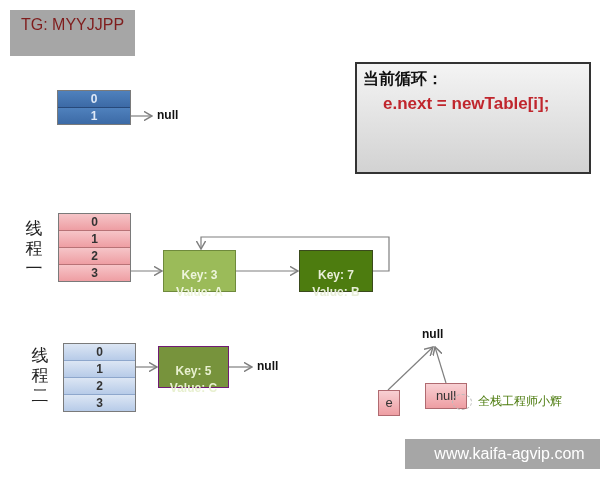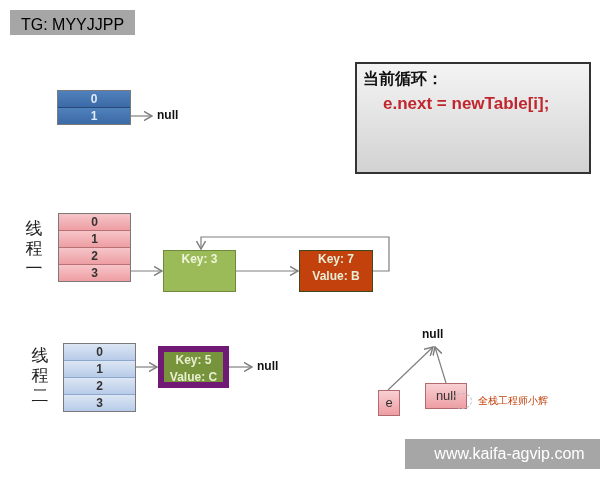--- a/index.html
+++ b/index.html
@@ -3,57 +3,57 @@
   <meta charset="utf-8">
   <style>
     html, body { margin: 0; padding: 0; }
     body {
       width: 600px; height: 480px; position: relative; overflow: hidden;
       background: #ffffff;
       font-family: "Liberation Sans", "DejaVu Sans", sans-serif;
     }
     .abs { position: absolute; }
     .tag-top {
-      left: 10px; top: 10px; width: 125px; height: 25px;
-      background: #a6a6a6; color: #000000;
+      left: 10px; top: 10px; width: 125px; height: 46px;
+      background: #a6a6a6; color: #7f1d1d;
       font-size: 16px; line-height: 30px; text-align: center;
     }
     .array { position: absolute; border: 1px solid #7a7a7a; }
     .cell {
       height: 16px; line-height: 16px; text-align: center;
       font-weight: bold; font-size: 12px; border-bottom: 1px solid #8a8a8a;
     }
     .cell:last-child { border-bottom: none; }
     .blue-cell { background: linear-gradient(#4f81bd, #3c6aa6); color: #dfe9f7; border-bottom-color: #27497a; }
     .pink-cell { background: linear-gradient(#f6c5c8, #ee9ea3); color: #333; border-bottom-color: #b87276; }
     .lightblue-cell { background: linear-gradient(#dce6f4, #b7cbe8); color: #333; border-bottom-color: #8ea7cc; }
     .node {
       position: absolute; text-align: center; font-weight: bold; font-size: 12px;
-      line-height: 17px; padding-top: 0; box-sizing: border-box;
+      line-height: 17px; padding-top: 16px; box-sizing: border-box;
     }
     .node-light { background: #9bbb59; color: #eef5dc; border: 1px solid #6f8a3c; }
-    .node-dark { background: #c2410c; color: #e8eed8; border: 1px solid #3a4a1c; }
-    .node-mid { background: #77933c; color: #e8f0d0; border: 6px solid #701a75; }
+    .node-dark { background: #4d7c0f; color: #e8eed8; border: 1px solid #3a4a1c; }
+    .node-mid { background: #77933c; color: #e8f0d0; border: 1px solid #701a75; }
     .null-text { position: absolute; font-weight: bold; font-size: 12px; color: #111; }
     .thread-label {
       position: absolute; font-size: 17px; line-height: 20px; color: #222;
       font-family: "DejaVu Sans", sans-serif; width: 20px; text-align: center;
     }
     .code-box {
       left: 355px; top: 62px; width: 236px; height: 112px;
       background: linear-gradient(#f4f4f4, #d2d2d2);
       border: 2px solid #333; box-sizing: border-box;
     }
     .code-title { position: absolute; left: 6px; top: 5px; font-size: 16px; font-weight: bold; color: #111; font-family: Liberation Mono, monospace; }
     .code-line { position: absolute; left: 26px; font-size: 17px; font-weight: bold; color: #c0262d; }
     .small-pink {
       position: absolute; background: linear-gradient(#f8d0d3, #ee9ea3);
       border: 1px solid #b06a70; font-size: 13px; color: #333; text-align: center;
     }
-    .watermark { position: absolute; font-size: 10px; color: #c2410c; font-family: Liberation Sans, sans-serif; }
+    .watermark { position: absolute; font-size: 12px; color: #4d7c0f; font-family: Liberation Sans, sans-serif; }
     .tag-bottom {
       left: 405px; top: 439px; width: 209px; height: 30px;
       background: #a6a6a6; color: #ffffff; font-size: 16px; line-height: 30px; text-align: center;
     }
     svg.lines { position: absolute; left: 0; top: 0; }
   </style>
 </head>
 <body>
 
 <svg class="lines" width="600" height="480">
@@ -99,20 +99,21 @@
   <div>一</div>
 </div>
 <div class="array" style="left:58px;top:213px;width:71px;">
   <div class="cell pink-cell">0</div>
   <div class="cell pink-cell">1</div>
   <div class="cell pink-cell">2</div>
   <div class="cell pink-cell">3</div>
 </div>
 <div class="node node-light" style="left:163px;top:250px;width:73px;height:42px;">
   <div>Key: 3</div>
+  <div>Value: A</div>
 </div>
 <div class="node node-dark" style="left:299px;top:250px;width:74px;height:42px;">
   <div>Key: 7</div>
   <div>Value: B</div>
 </div>
 
 <div class="thread-label" style="left:30px;top:345px;">
   <div>线</div>
   <div>程</div>
   <div>二</div>

